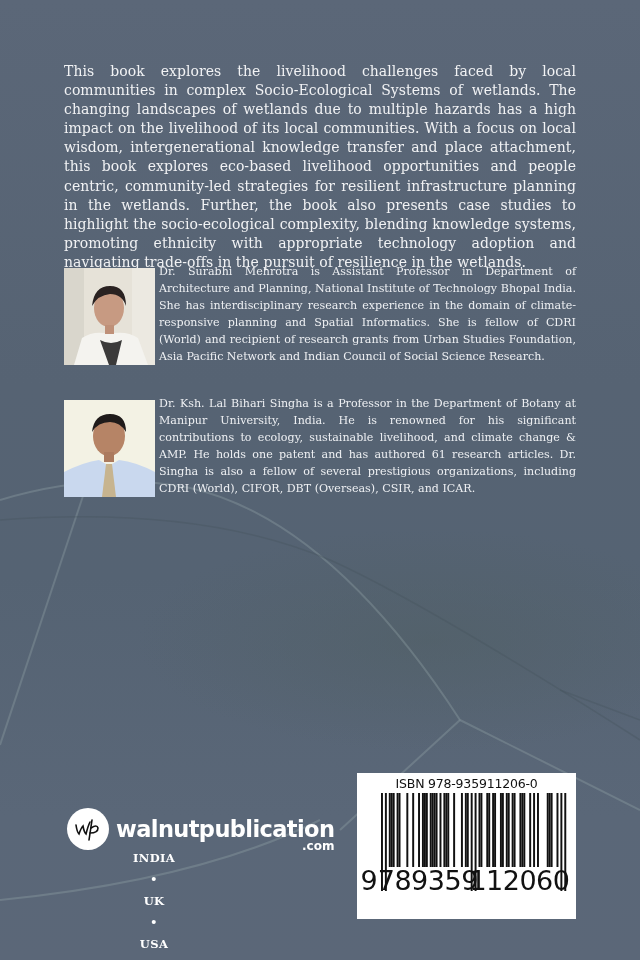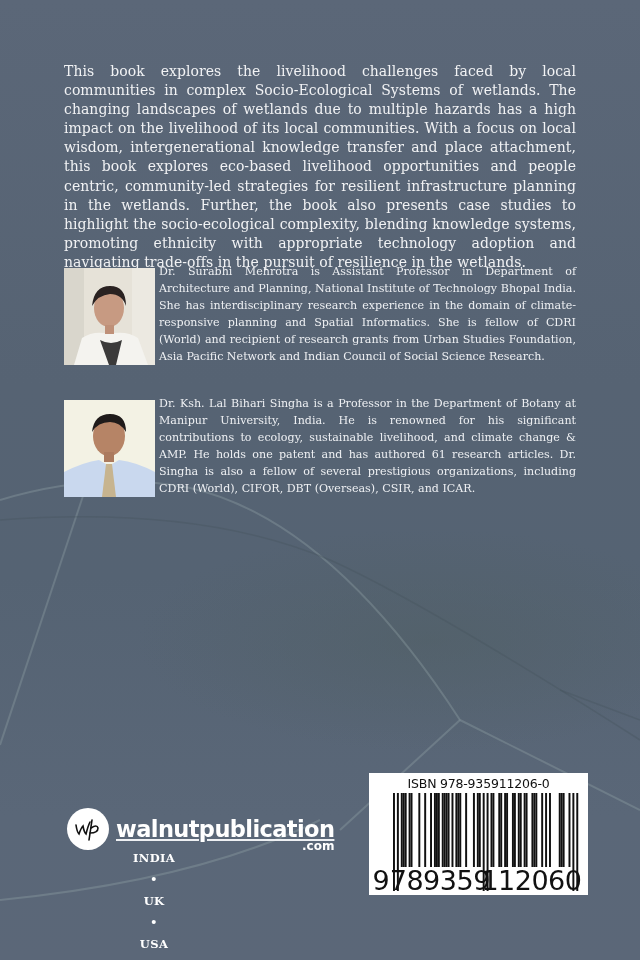--- a/index.html
+++ b/index.html
@@ -32,21 +32,21 @@
   .photo {
     flex: 0 0 91px; height: 97px;
     position: relative; overflow: hidden;
   }
   .author-bio {
     flex: 1; font-size: 11.1px; line-height: 16.9px;
     text-align: justify; color: #eef0f3; margin-top: -4px;
   }
   .logo {
     position: absolute; left: 67px; top: 808px;
-    display: flex; align-items: center; text-decoration: underline;
+    display: flex; align-items: center;
   }
   .logo-mark {
     width: 42px; height: 42px; border-radius: 50%;
     background: #ffffff; display: flex; align-items: center; justify-content: center;
   }
   .logo-text { margin-left: 7px; position: relative; }
   .brand-name {
     font-family: "DejaVu Sans", "Liberation Sans", sans-serif;
     font-weight: bold; font-size: 22.5px; color: #ffffff; letter-spacing: -0.6px;
     line-height: 24px;
@@ -57,23 +57,22 @@
     font-weight: bold; font-size: 12px; color: #ffffff;
   }
   .regions {
     position: absolute; left: 133px; top: 851px;
     font-family: "DejaVu Serif", "Liberation Serif", serif; font-weight: bold;
     font-size: 11.5px; color: #ffffff; letter-spacing: 0.4px;
     display: flex; gap: 8px; align-items: center; flex-direction: column;
   }
   .dot { font-size: 11px; }
   .barcode-box {
-    position: absolute; left: 357px; top: 773px; width: 219px; height: 122px;
+    position: absolute; left: 357px; top: 773px; width: 219px; height: 146px;
     background: #ffffff;
-    margin-left: 12px;
   }
   .isbn-label {
     position: absolute; left: 0; right: 0; top: 3px; text-align: center;
     font-family: "DejaVu Sans", "Liberation Sans", sans-serif;
     font-size: 12.5px; color: #111111; letter-spacing: -0.2px;
   }
   .barcode-svg { position: absolute; left: 0; top: 0; }
 </style>
 </head>
 <body>

